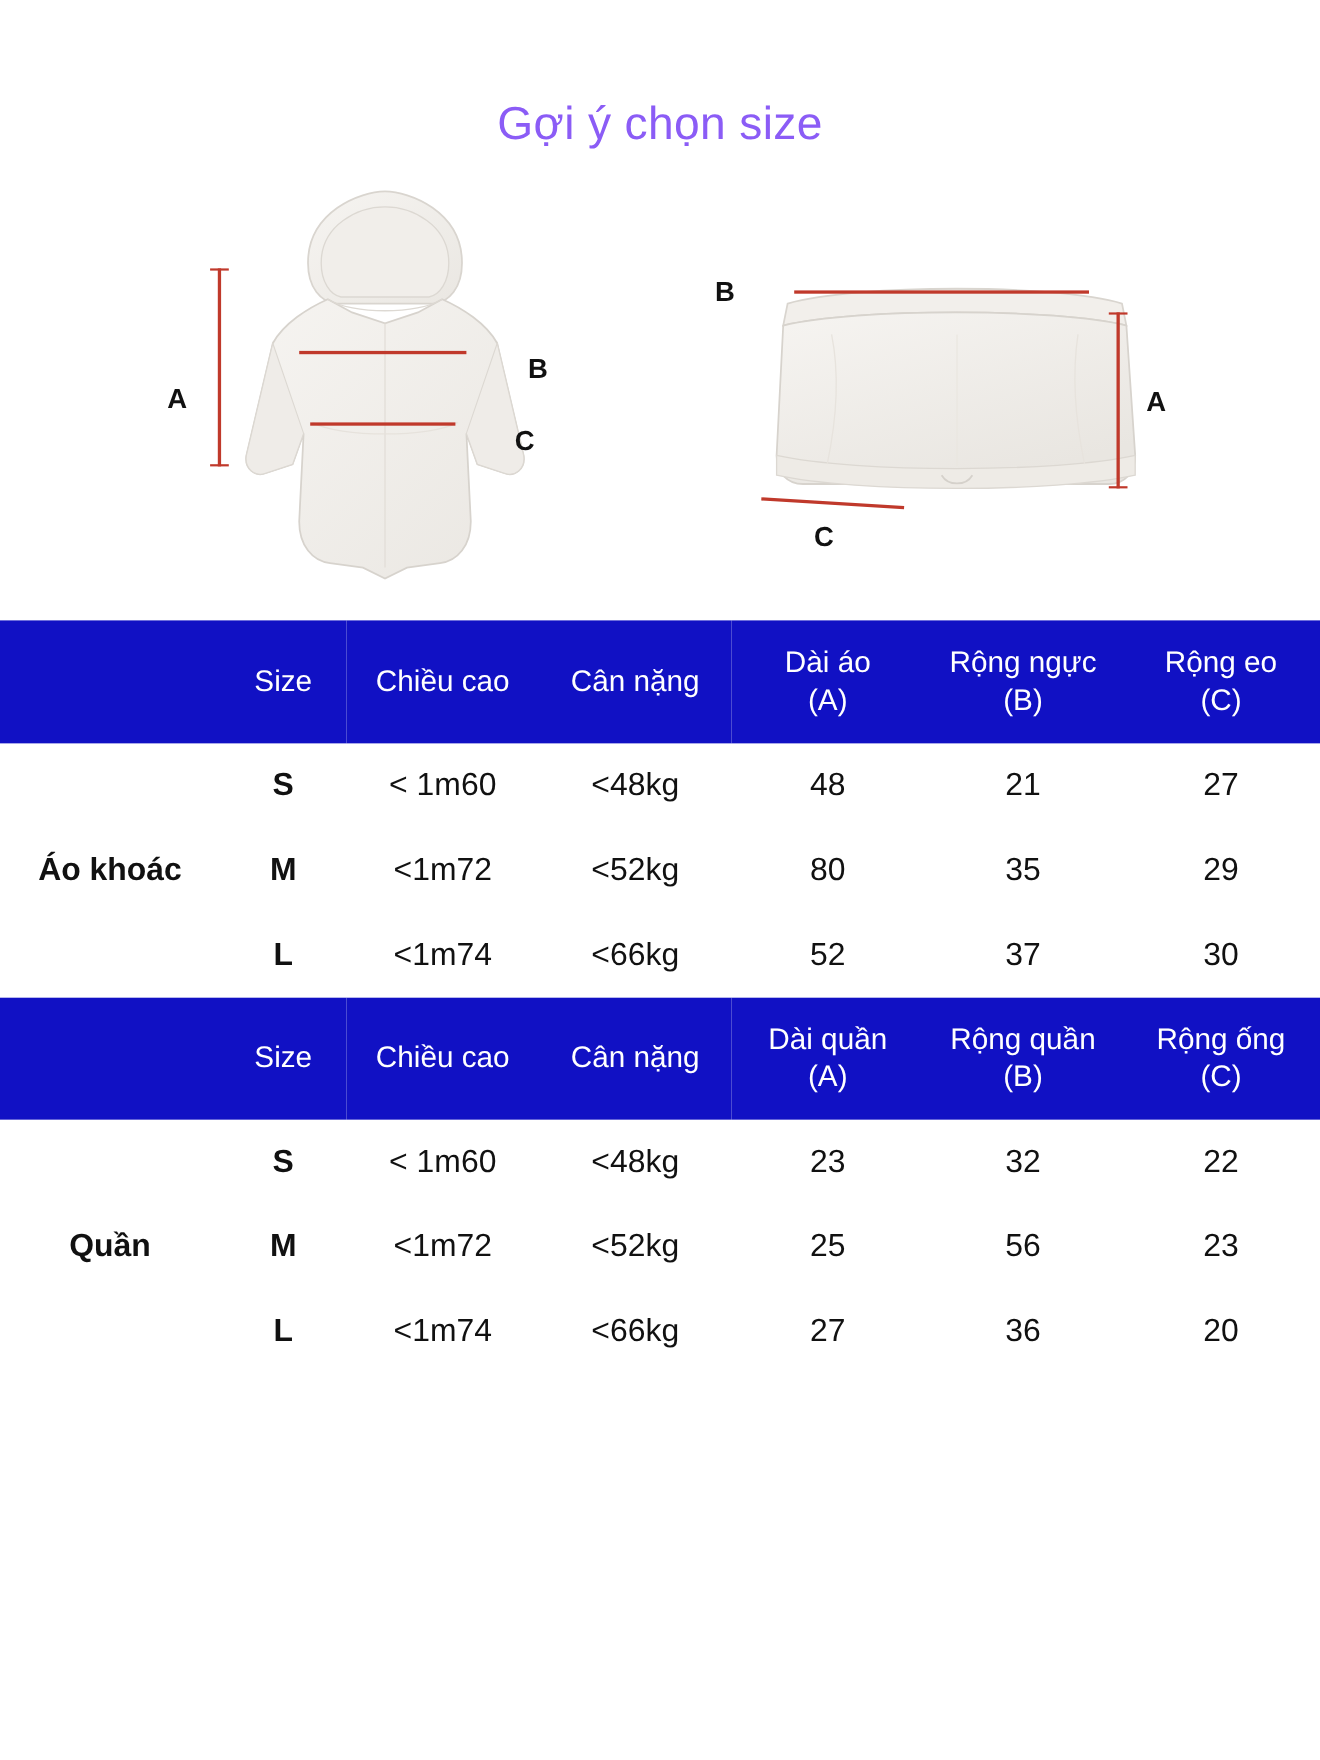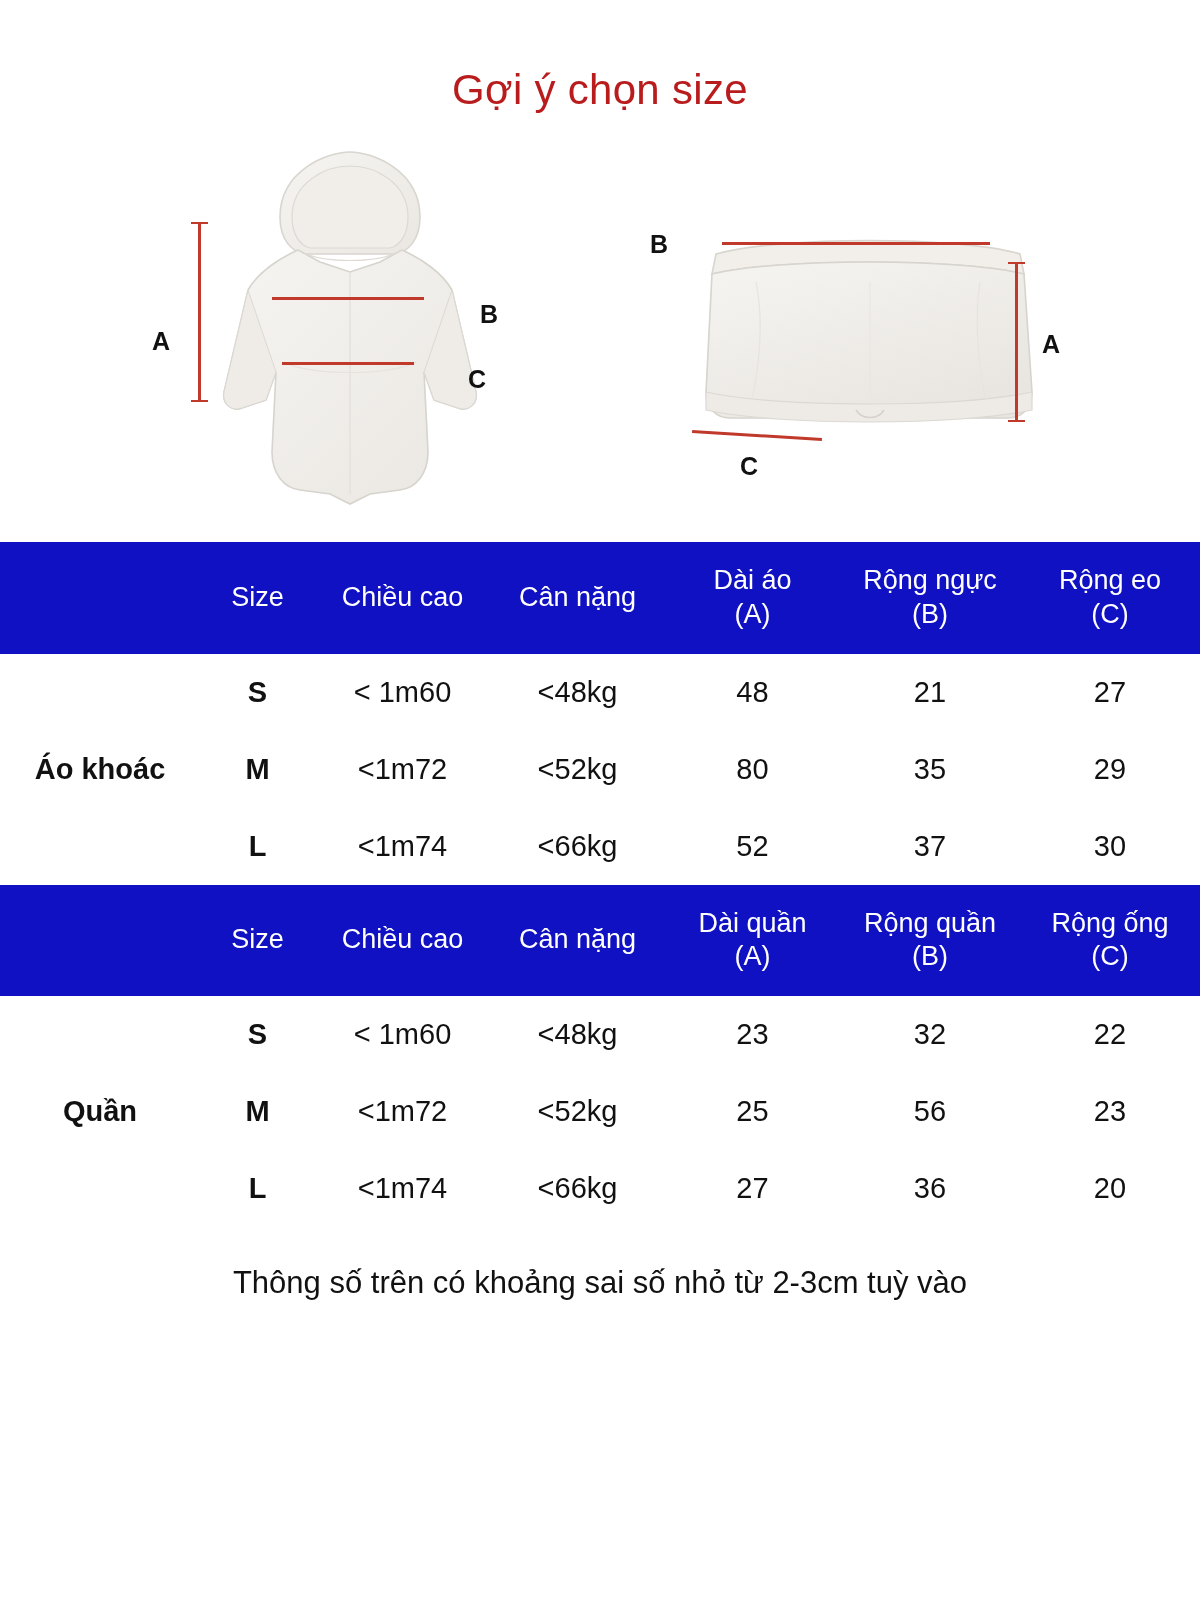--- a/index.html
+++ b/index.html
@@ -12,22 +12,22 @@
     width: 1200px;
     height: 1600px;
     position: relative;
     background: #ffffff;
     overflow: hidden;
   }
   .title {
     text-align: center;
     font-size: 42px;
     font-weight: 400;
-    color: #b91c1c;
-    padding-top: 66px;
+    color: #8b5cf6;
+    padding-top: 88px;
     letter-spacing: 0.3px;
   }
 
   
   .illustrations {
     position: relative;
     height: 420px;
     margin-top: 8px;
   }
 
@@ -317,16 +317,15 @@
           <td>&lt;66kg</td>
           <td>27</td>
           <td>36</td>
           <td>20</td>
         </tr>
       </tbody>
     </table>
   </div>
 
   <div class="note">
-    <div>Thông số trên có khoảng sai số nhỏ từ 2-3cm tuỳ vào</div>
   </div>
 
 </div>
 
 </body></html>

